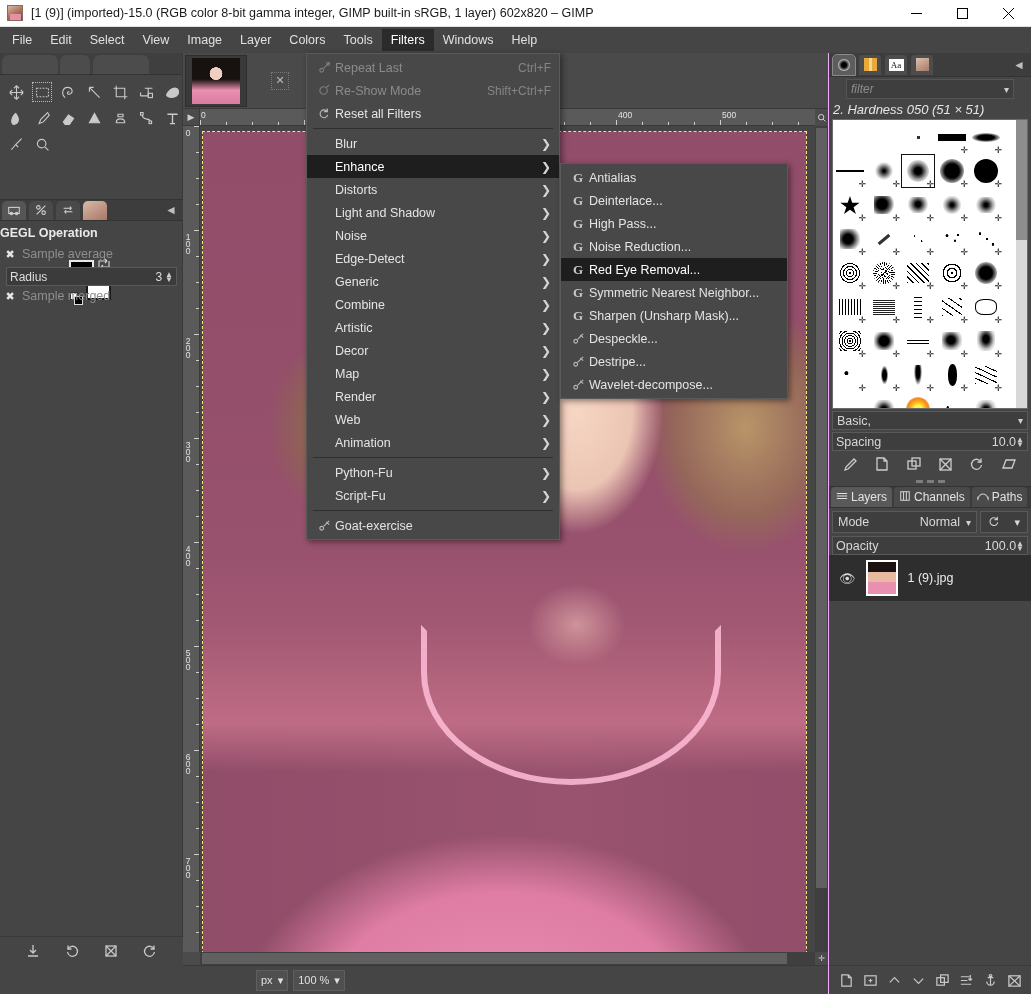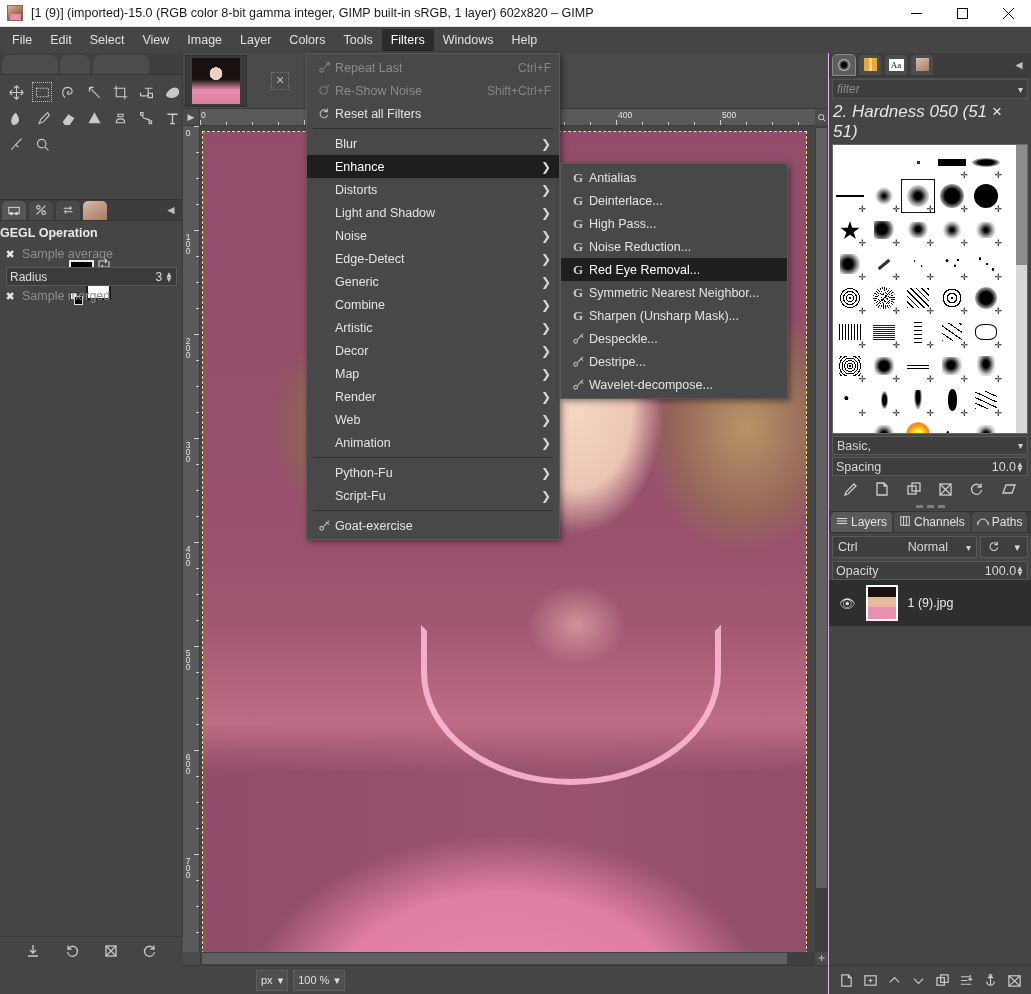--- a/index.html
+++ b/index.html
@@ -246,28 +246,28 @@
   .rtab.on { background:#5d5d5d; outline:1px solid #8a8a8a; }
   .rtab .dotbrush { width:12px;height:12px;border-radius:50%;
       background: radial-gradient(circle,#000 0 28%, #777 55%, #fff 80%); }
   .rtab .patswatch { width:13px;height:13px; background:linear-gradient(90deg,#e8a93a 0 38%, #f5d68a 38% 62%, #e8a93a 62%); }
   .rtab .fontaa { font-size:9px; color:#111; background:#fff; width:15px;height:12px;
       display:flex;align-items:center;justify-content:center; font-family:"Liberation Serif",serif;}
   .rtab .imgthumb { width:13px;height:13px; background:linear-gradient(150deg,#dcc0b0,#a97a66); }
   .rdock-collapse{ margin-left:auto;margin-right:6px;color:#bfbfbf; }
 
   .filter-row {
-    height:20px; margin:2px 3px; background:#3e3e3e; border:1px solid #555;
+    height:20px; margin:2px 17px; background:#3e3e3e; border:1px solid #555;
     display:flex; align-items:center; padding:0 4px;
   }
   .filter-row .ph { color:#8d8d8d; font-style:italic; font-size:12px; }
   .filter-row .chev { margin-left:auto; color:#cdcdcd; font-size:10px; }
 
   .brush-name {
-    padding:1px 4px 2px 4px; font-size:17px; font-style:italic; color:#e6e6e6;
+    padding:1px 4px 2px 4px; font-size:13px; font-style:italic; color:#e6e6e6;
   }
   .brush-grid-wrap {
     position:relative; margin:0 3px; height:290px; background:#fff;
     border:1px solid #6a6a6a; overflow:hidden;
   }
   .brush-grid { display:grid; grid-template-columns:repeat(5,34px); grid-auto-rows:34px; }
   .bcell { position:relative; display:flex;align-items:center;justify-content:center; }
   .bcell .plus { position:absolute; right:1px; bottom:0px; font-size:9px; color:#111; line-height:8px;}
   .bcell.sel { outline:1px solid #111; outline-offset:-1px; }
   .bgrid-scroll { position:absolute; right:0; top:0; width:11px; height:288px; background:#d8d8d8; }
@@ -298,21 +298,21 @@
           background:#4a4a4a; border-radius:4px 4px 0 0; font-size:12px; color:#e2e2e2; }
   .ltab.on { background:#595959; }
 
   .mode-row {
     margin:3px 3px 0 3px; display:flex; align-items:center; gap:3px;
   }
   .mode-box {
     flex:1; height:22px; background:#3e3e3e;border:1px solid #5a5a5a;
     display:flex;align-items:center;padding:0 5px;font-size:12.5px;
   }
-  .mode-box .v { margin-left:auto; margin-right:18px; }
+  .mode-box .v { margin-left:auto; margin-right:6px; }
   .mode-box .chev { font-size:10px; color:#d0d0d0; }
   .mode-extra {
     width:48px;height:22px;background:#3e3e3e;border:1px solid #5a5a5a;
     display:flex;align-items:center;justify-content:space-around;font-size:11px;
   }
   .opacity-row {
     margin:3px 3px 0 3px; height:19px; background:#3e3e3e;border:1px solid #5a5a5a;
     display:flex;align-items:center;padding:0 3px;font-size:12.5px; position:relative;
   }
   .opacity-row .val{ margin-left:auto; }
@@ -968,21 +968,21 @@
               <path d="M1 8 L1 12 M13 8 L13 12"></path>
             </svg>
         </span>
         <span>Paths</span>
       </div>
       <div class="rdock-collapse">◄</div>
     </div>
 
     <div class="mode-row">
       <div class="mode-box">
-        <span>Ctrl</span>
+        <span>Mode</span>
         <span class="v">Normal</span>
         <span class="chev">▾</span>
       </div>
       <div class="mode-extra">
         <span>
           <svg viewBox="0 0 14 14" width="13" height="13" fill="none" stroke="#d0d0d0" stroke-width="1.2">
               <path d="M10 5 A4.2 4.2 0 1 0 10.5 8"></path>
               <path d="M10 2 L10 5 L7 5"></path>
             </svg>
         </span>
@@ -1051,21 +1051,21 @@
       <span class="mlabel">Repeat Last</span>
       <span class="maccel">Ctrl+F</span>
     </div>
     <div class="mrow disabled">
       <span class="mi">
           <svg viewBox="0 0 14 14">
             <circle cx="6" cy="7" r="4"></circle>
             <path d="M9 4 L12 1"></path>
           </svg>
         </span>
-      <span class="mlabel">Re-Show Noise</span>
+      <span class="mlabel">Re-Show Mode</span>
       <span class="maccel">Shift+Ctrl+F</span>
     </div>
     <div class="mrow">
       <span class="mi">
           <svg viewBox="0 0 14 14">
             <path d="M10 5 A4.2 4.2 0 1 0 10.5 8.5"></path>
             <path d="M10 1.5 L10 5 L6.5 5"></path>
           </svg>
         </span>
       <span class="mlabel">Reset all Filters</span>

